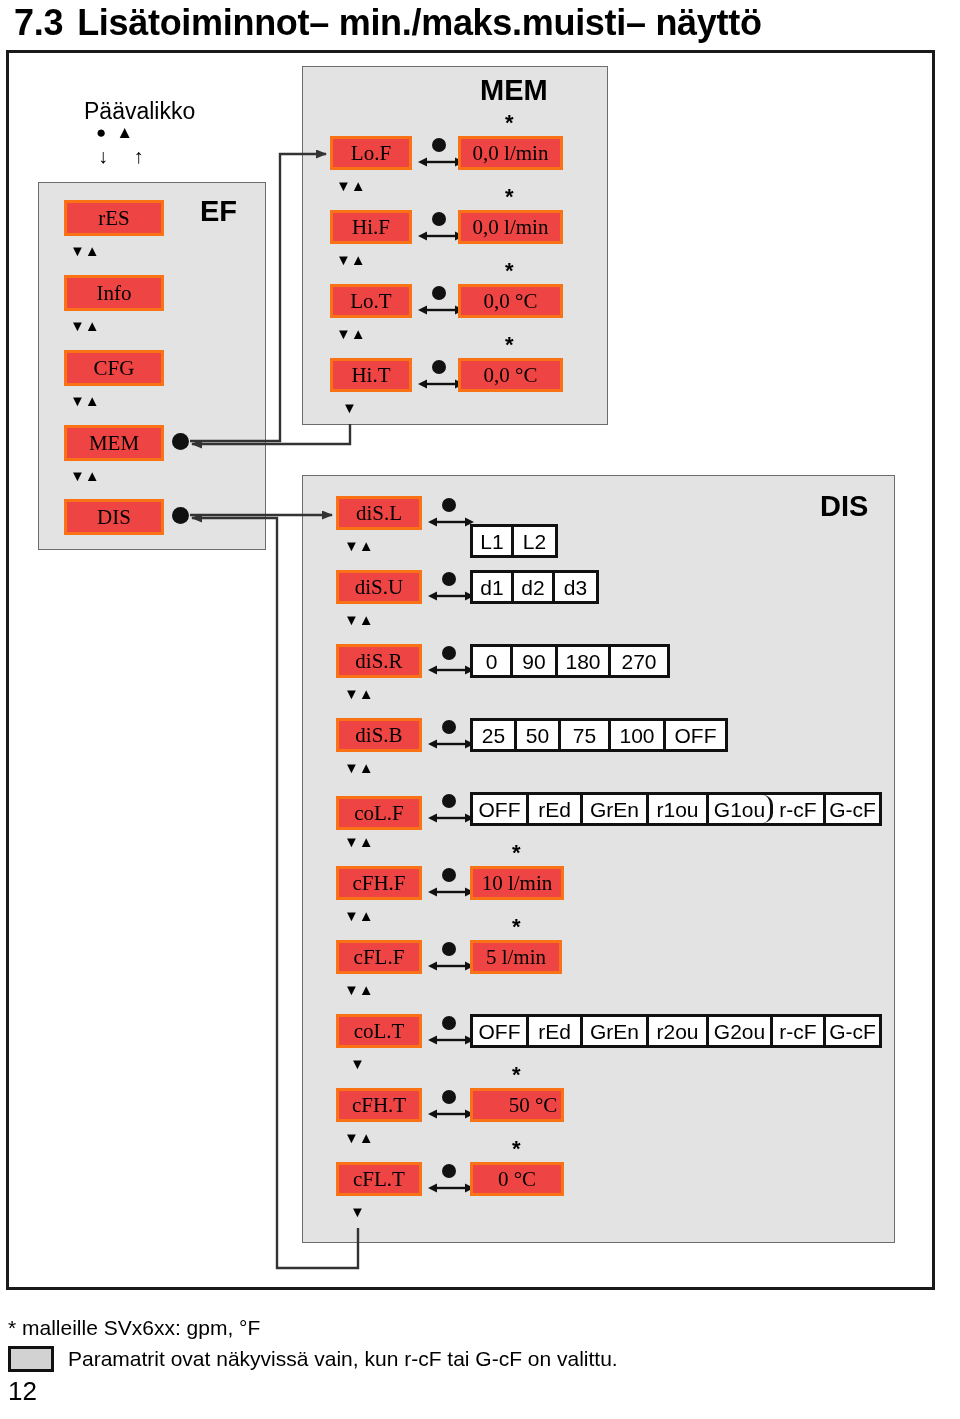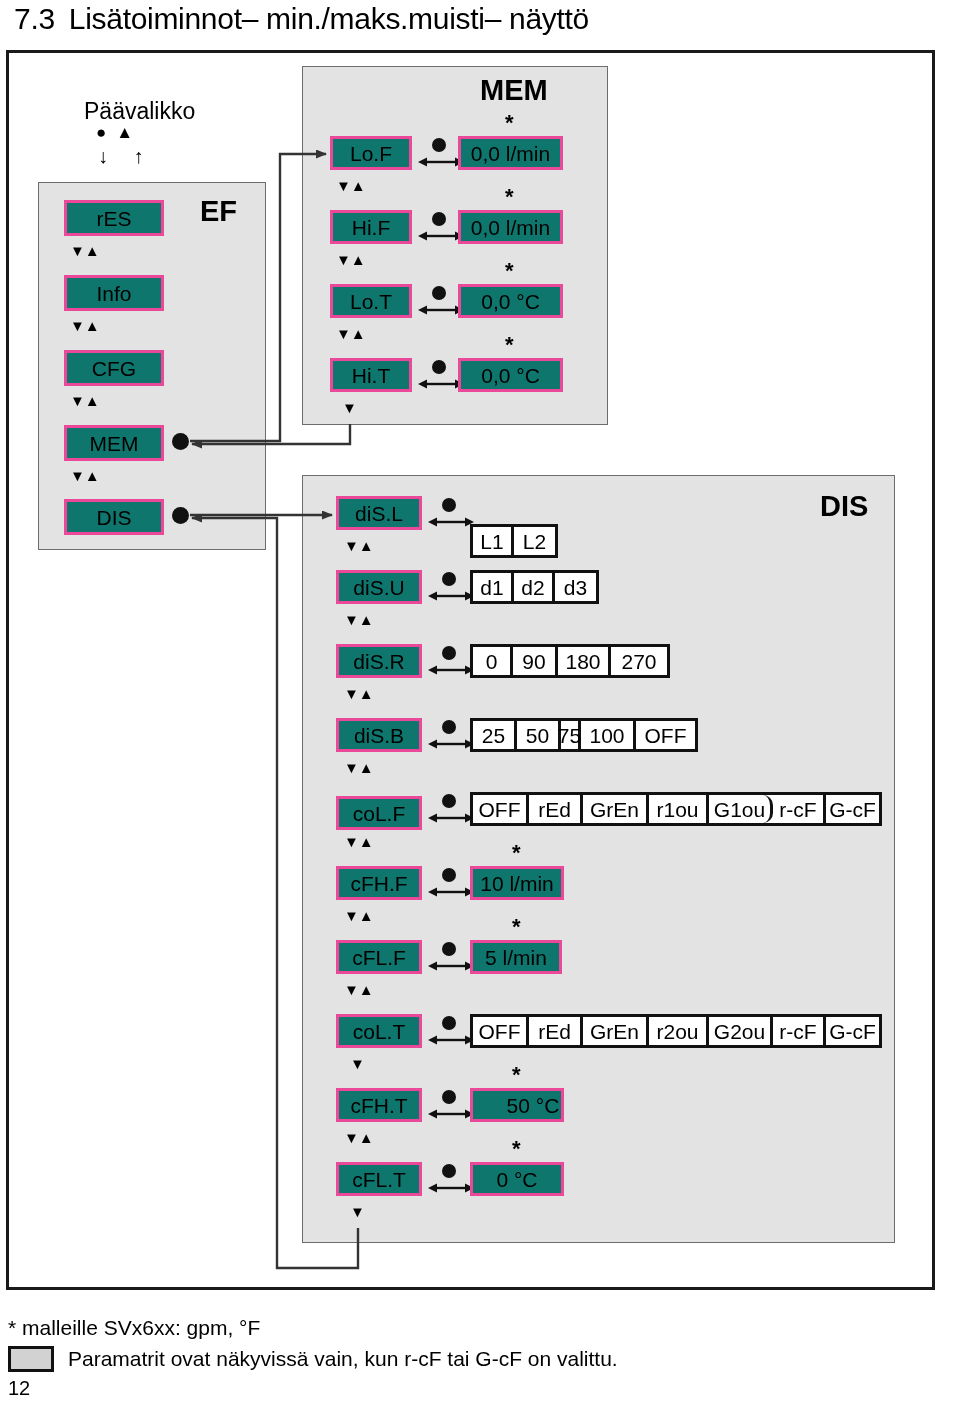--- a/index.html
+++ b/index.html
@@ -14,22 +14,22 @@
     font-family: "Liberation Sans", sans-serif;
     color: #000000;
     overflow: hidden;
   }
 
   
   #title {
     position: absolute;
     left: 14px;
     top: 2px;
-    font-size: 30px;
-    font-weight: normal;
+    font-size: 36px;
+    font-weight: bold;
     letter-spacing: -0.3px;
     white-space: nowrap;
   }
   #title .num { margin-right: 14px; }
 
   
   #frame {
     position: absolute;
     left: 6px;
     top: 50px;
@@ -81,29 +81,30 @@
     left: 98px;
     top: 146px;
     font-size: 20px;
     letter-spacing: 10px;
     line-height: 1;
   }
 
   
   .box {
     position: absolute;
-    background: #0f766e;
-    border: 3px solid #ec4899;
+    background: #ef4444;
+    border: 3px solid #f97316;
     box-sizing: border-box;
     display: flex;
     align-items: center;
     justify-content: center;
     font-size: 21px;
     line-height: 1;
     white-space: nowrap;
+    font-family: Liberation Serif, serif;
   }
 
   
   .caret {
     position: absolute;
     font-size: 15px;
     line-height: 1;
     letter-spacing: 0px;
     white-space: nowrap;
   }
@@ -197,21 +198,21 @@
   }
   #fn-gray-text {
     font-size: 21px;
     line-height: 1.15;
     white-space: nowrap;
   }
   #page-number {
     position: absolute;
     left: 8px;
     top: 1378px;
-    font-size: 20px;
+    font-size: 26px;
     line-height: 1;
   }
 </style>
 </head>
 <body>
 
 <div id="title">
   <span class="num">7.3</span><span>Lisätoiminnot– min./maks.muisti– näyttö</span>
 </div>
 
@@ -347,21 +348,21 @@
   <div class="dot"></div>
   <svg class="dbl" viewBox="0 0 46 18">
     <line x1="7" y1="9" x2="39" y2="9" stroke="#111" stroke-width="2.4"></line>
     <polygon points="0,9 9,4.5 9,13.5" fill="#111"></polygon>
     <polygon points="46,9 37,4.5 37,13.5" fill="#111"></polygon>
   </svg>
 </div>
 <div class="optgroup" style="left:470px; top:718px;">
   <div class="opt" style="width:44px;">25</div>
   <div class="opt" style="width:44px;">50</div>
-  <div class="opt" style="width:20px;">75</div>
+  <div class="opt" style="width:50px;">75</div>
   <div class="opt" style="width:55px;">100</div>
   <div class="opt" style="width:59px;">OFF</div>
 </div>
 <div class="caret" style="left:344px; top:760px;">▼▲</div>
 
 <div class="box" style="left:336px; top:796px; width:86px; height:34px;">coL.F</div>
 <div class="connector" style="left:428px; top:794px;">
   <div class="dot"></div>
   <svg class="dbl" viewBox="0 0 46 18">
     <line x1="7" y1="9" x2="39" y2="9" stroke="#111" stroke-width="2.4"></line>

